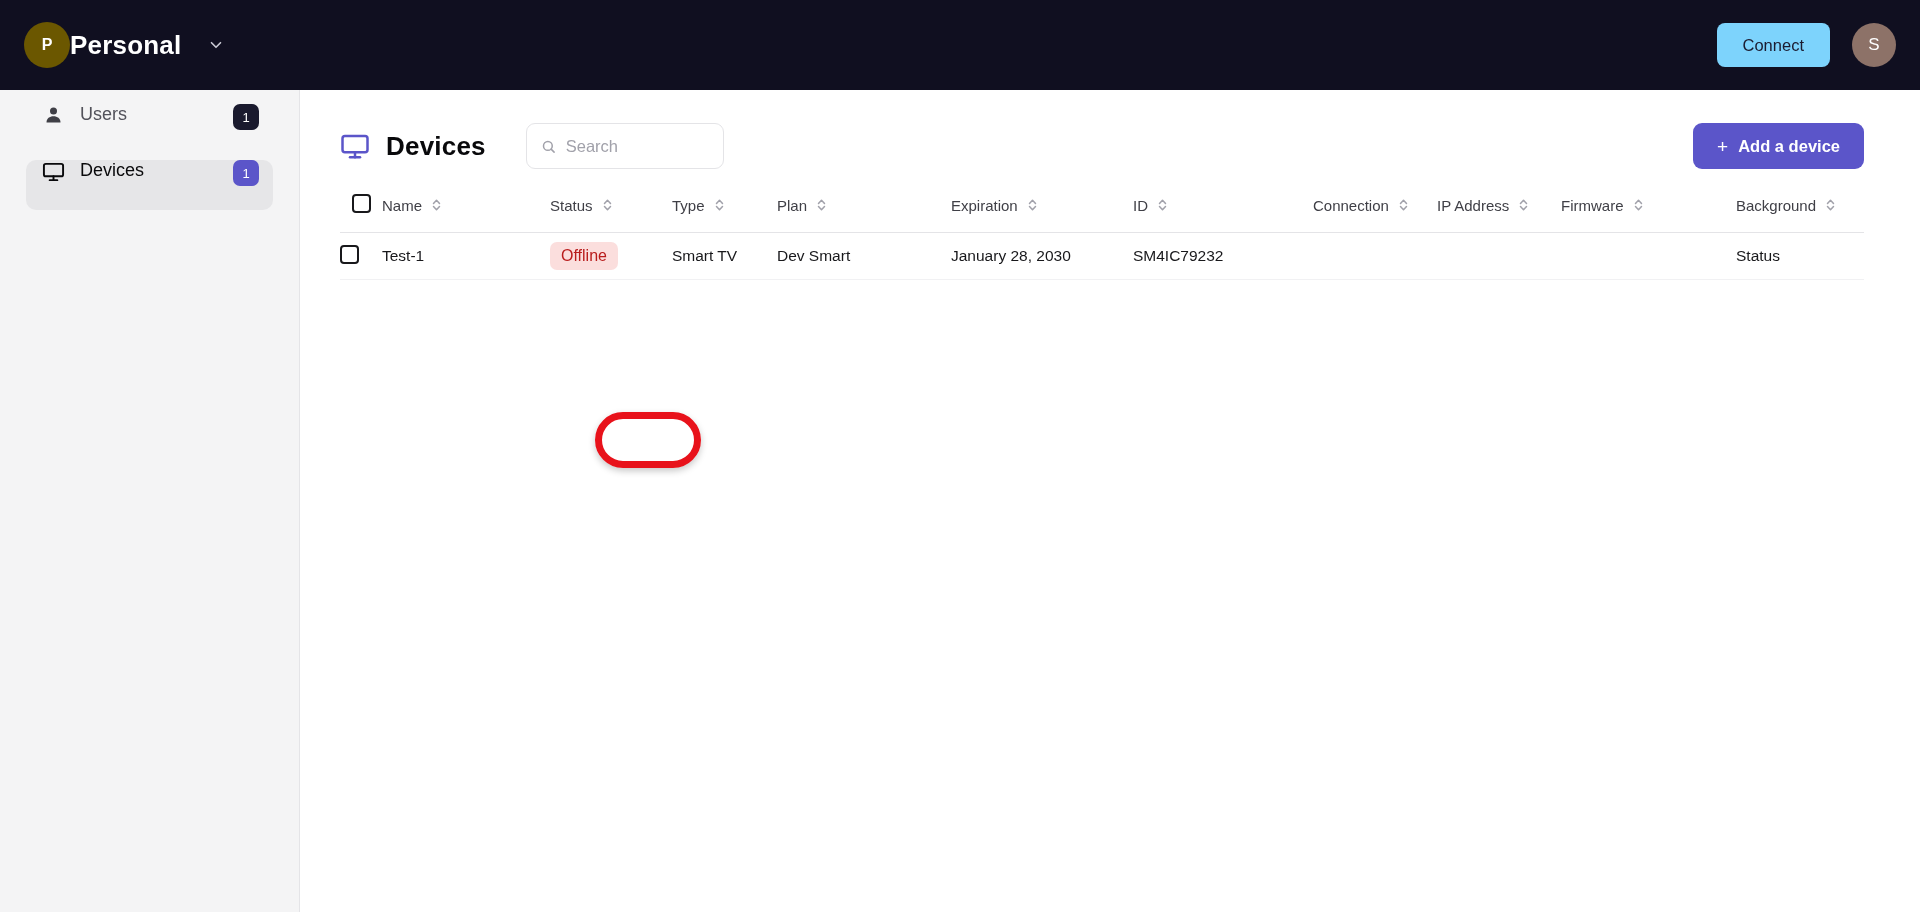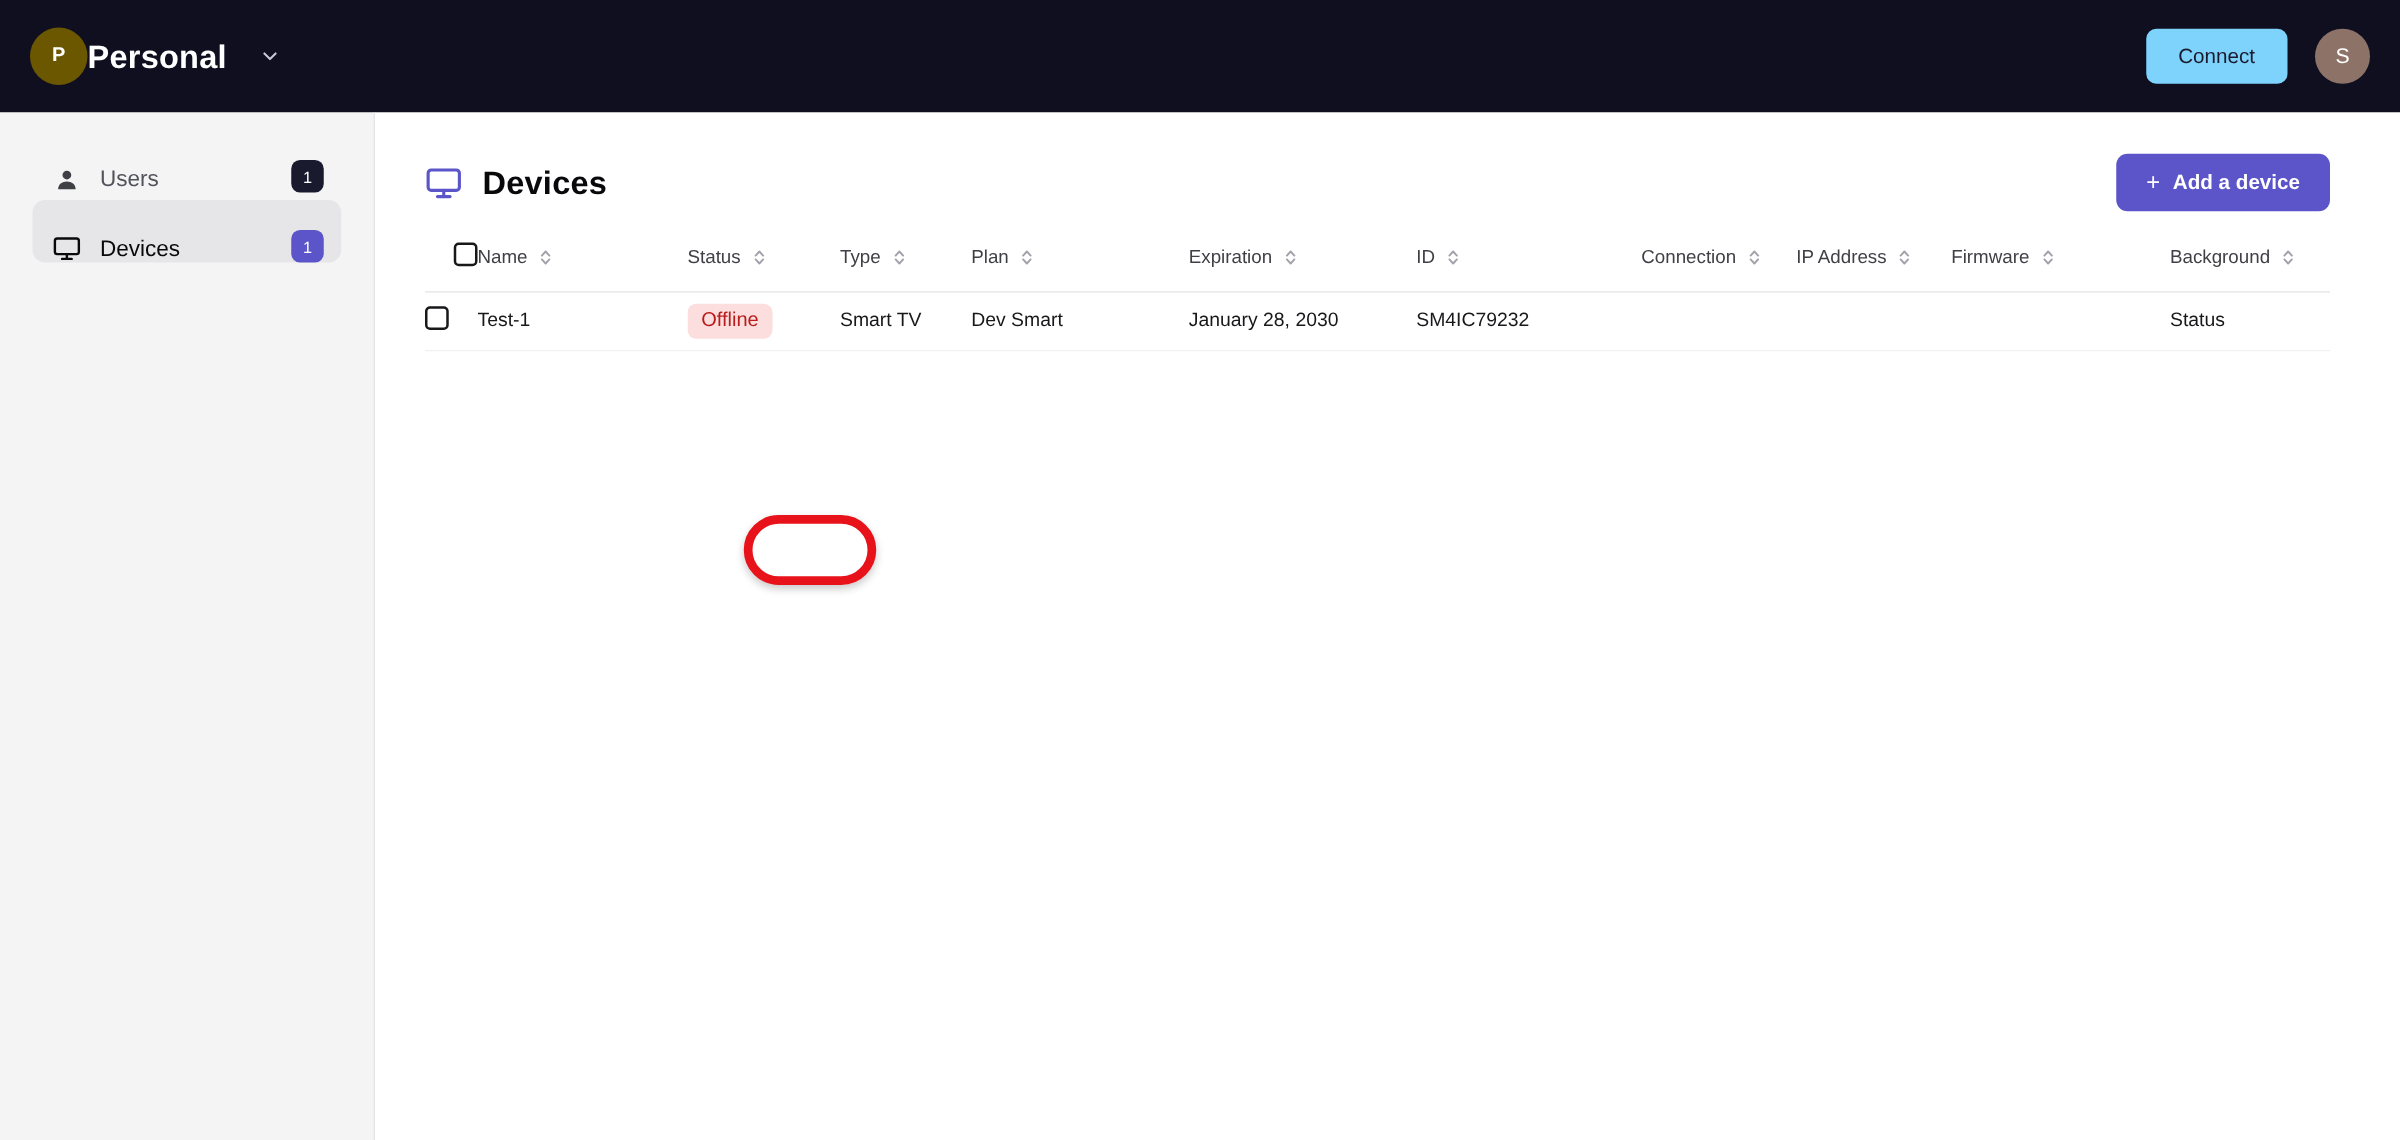--- a/index.html
+++ b/index.html
@@ -55,21 +55,21 @@
   .sidebar {
     width: 300px; flex: 0 0 300px;
     background: #f4f4f5;
     border-right: 1px solid #e4e4e7;
     display: flex; flex-direction: column;
     padding-top: 14px;
   }
   .nav { padding: 0 26px; }
   .nav-item {
     height: 50px; border-radius: 10px;
-    display: flex; align-items: flex-end;
+    display: flex; align-items: flex-start;
     padding: 0 14px; margin-bottom: 6px;
     cursor: pointer;
   }
   .nav-item.active { background: #e6e6e8; }
   .nav-icon {
     width: 26px; flex: 0 0 26px;
     display: flex; align-items: center; justify-content: center;
     color: #3f3f46;
   }
   .nav-item.active .nav-icon { color: #09090b; }
@@ -125,21 +125,21 @@
     border-radius: 9px; height: 46px; padding: 0 24px;
     font-family: inherit; font-size: 16.5px; font-weight: 600;
     display: flex; align-items: center; gap: 10px; cursor: pointer;
   }
   .add-btn .plus { font-size: 19px; font-weight: 400; line-height: 1; }
 
   
   .table-area { padding: 0 56px 0 40px; position: relative; }
   table { width: 100%; border-collapse: collapse; table-layout: fixed; }
   thead th {
-    text-align: right; font-size: 15px; font-weight: 400; color: #3f3f46;
+    text-align: center; font-size: 15px; font-weight: 400; color: #3f3f46;
     padding: 14px 0 16px 0; border-bottom: 1px solid #e4e4e7;
     white-space: nowrap;
   }
   .th-inner { display: flex; align-items: center; gap: 9px; cursor: pointer; }
   .sort-icon { color: #a1a1aa; display: flex; align-items: center; }
   tbody td {
     font-size: 15.5px; color: #18181b; padding: 9px 0;
     border-bottom: 1px solid #f1f1f3; vertical-align: middle;
     white-space: nowrap; overflow: hidden; text-overflow: ellipsis;
   }
@@ -235,20 +235,29 @@
       <div class="main-header">
         <span class="page-icon">
           <svg width="30" height="30" viewBox="0 0 24 24" fill="none" stroke="currentColor" stroke-width="2" stroke-linecap="round" stroke-linejoin="round">
             <rect x="2" y="4" width="20" height="13" rx="2"></rect>
             <line x1="8" y1="21" x2="16" y2="21"></line>
             <line x1="12" y1="17" x2="12" y2="21"></line>
           </svg>
         </span>
         <div class="page-title">Devices</div>
 
+        <div class="search-wrap">
+          <span class="search-icon">
+            <svg width="15" height="15" viewBox="0 0 24 24" fill="none" stroke="currentColor" stroke-width="2.4" stroke-linecap="round">
+              <circle cx="11" cy="11" r="7"></circle>
+              <line x1="21" y1="21" x2="16.2" y2="16.2"></line>
+            </svg>
+          </span>
+          <input class="search-input" type="text" placeholder="Search" style="">
+        </div>
 
         <div class="header-spacer"></div>
 
         <button class="add-btn">
           <span class="plus">+</span>
           <span>Add a device</span>
         </button>
       </div>
 
       <div class="table-area">

